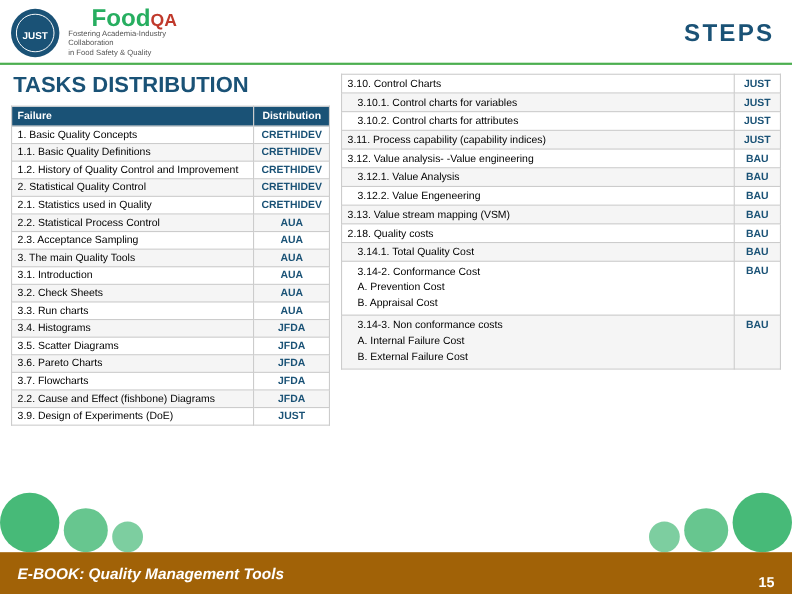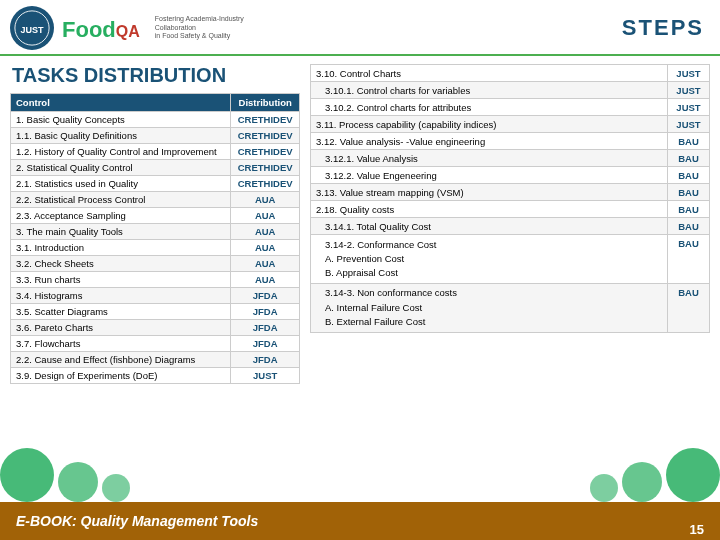--- a/index.html
+++ b/index.html
@@ -32,23 +32,22 @@
       border-radius: 50%;
       background: #1a5276;
       display: flex;
       align-items: center;
       justify-content: center;
       overflow: hidden;
     }
     .logo-circle svg { width: 36px; height: 36px; }
     .food-qa-logo {
       display: flex;
-      flex-direction: row;
-      align-items: flex-end;
-      gap: 15px;
+      flex-direction: column;
+      align-items: center;
     }
     .food-qa-text {
       font-size: 22px;
       font-weight: bold;
       line-height: 1;
     }
     .food-text { color: #27ae60; }
     .logo-tagline {
       font-size: 7px;
       color: #555;
@@ -204,21 +203,21 @@
   <div class="steps-title">STEPS</div>
 </div>
 
 <div class="main-content">
 
   <div class="left-section">
     <div class="tasks-title">TASKS DISTRIBUTION</div>
     <table class="content-table">
       <thead>
         <tr>
-          <th>Control</th>
+          <th>Failure</th>
           <th style="text-align:center;">Distribution</th>
         </tr>
       </thead>
       <tbody id="left-table-body">
           <tr>
             <td>1. Basic Quality Concepts</td>
             <td class="dist-cell">CRETHIDEV</td>
           </tr>
           <tr>
             <td>1.1. Basic Quality Definitions</td>

